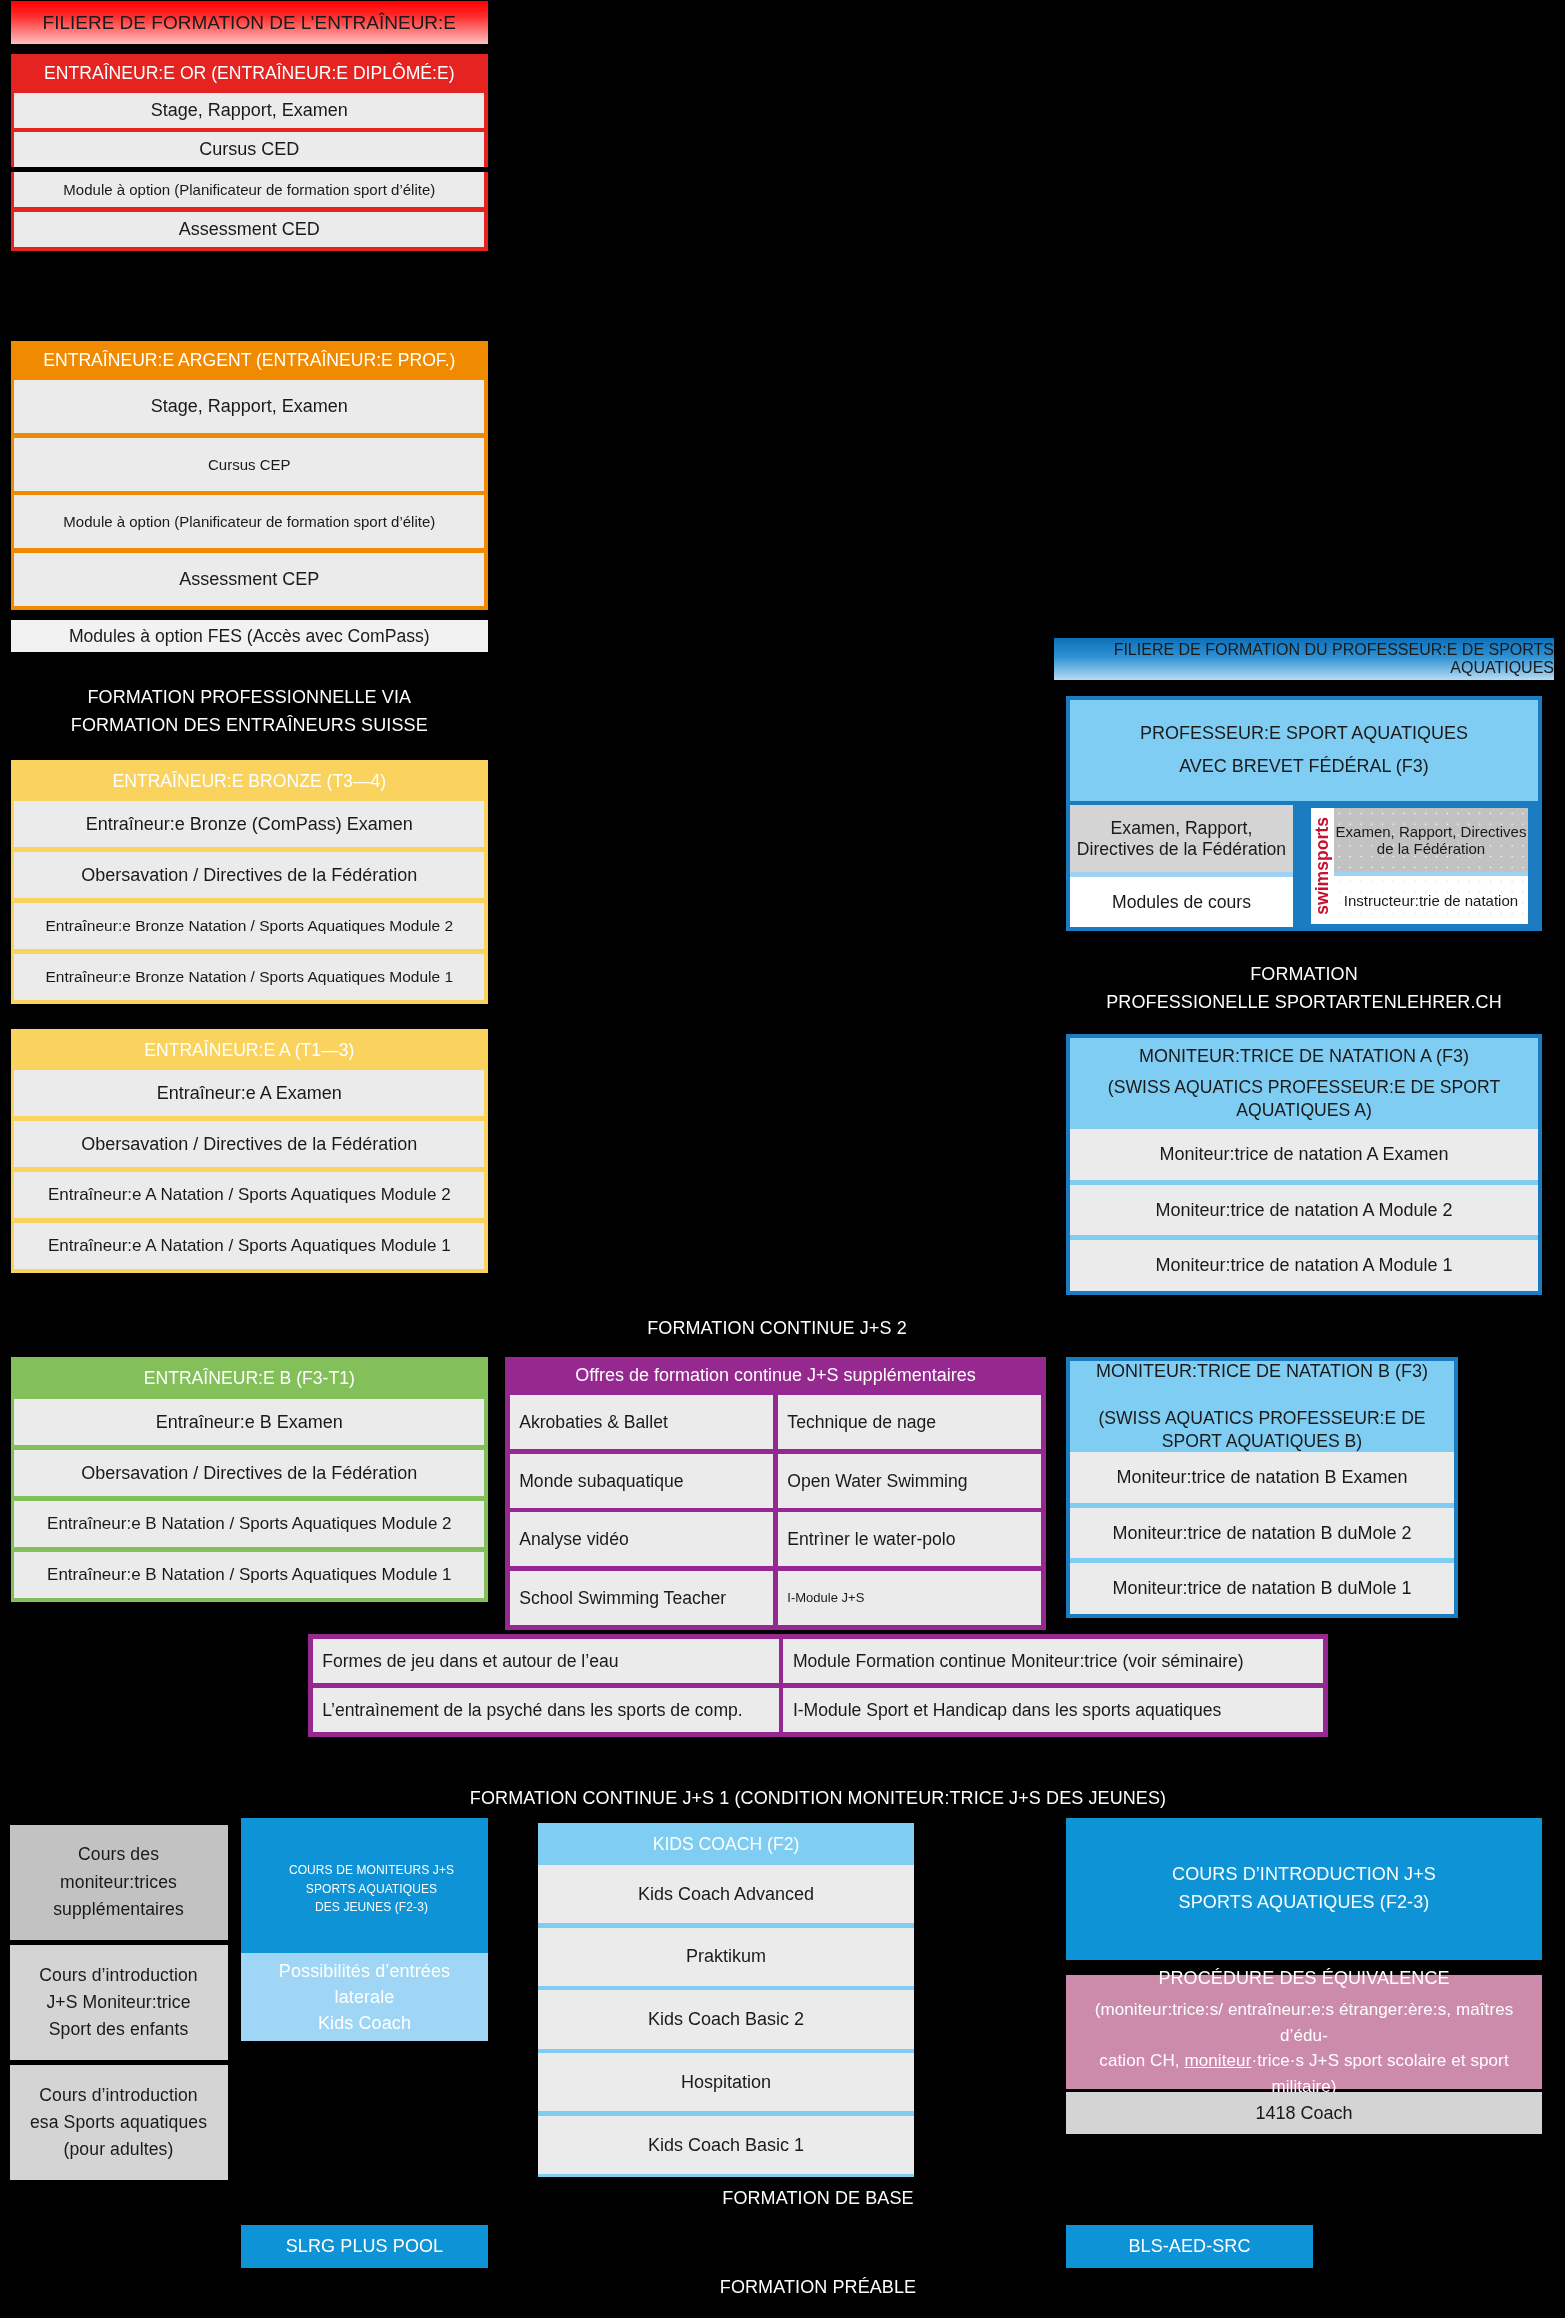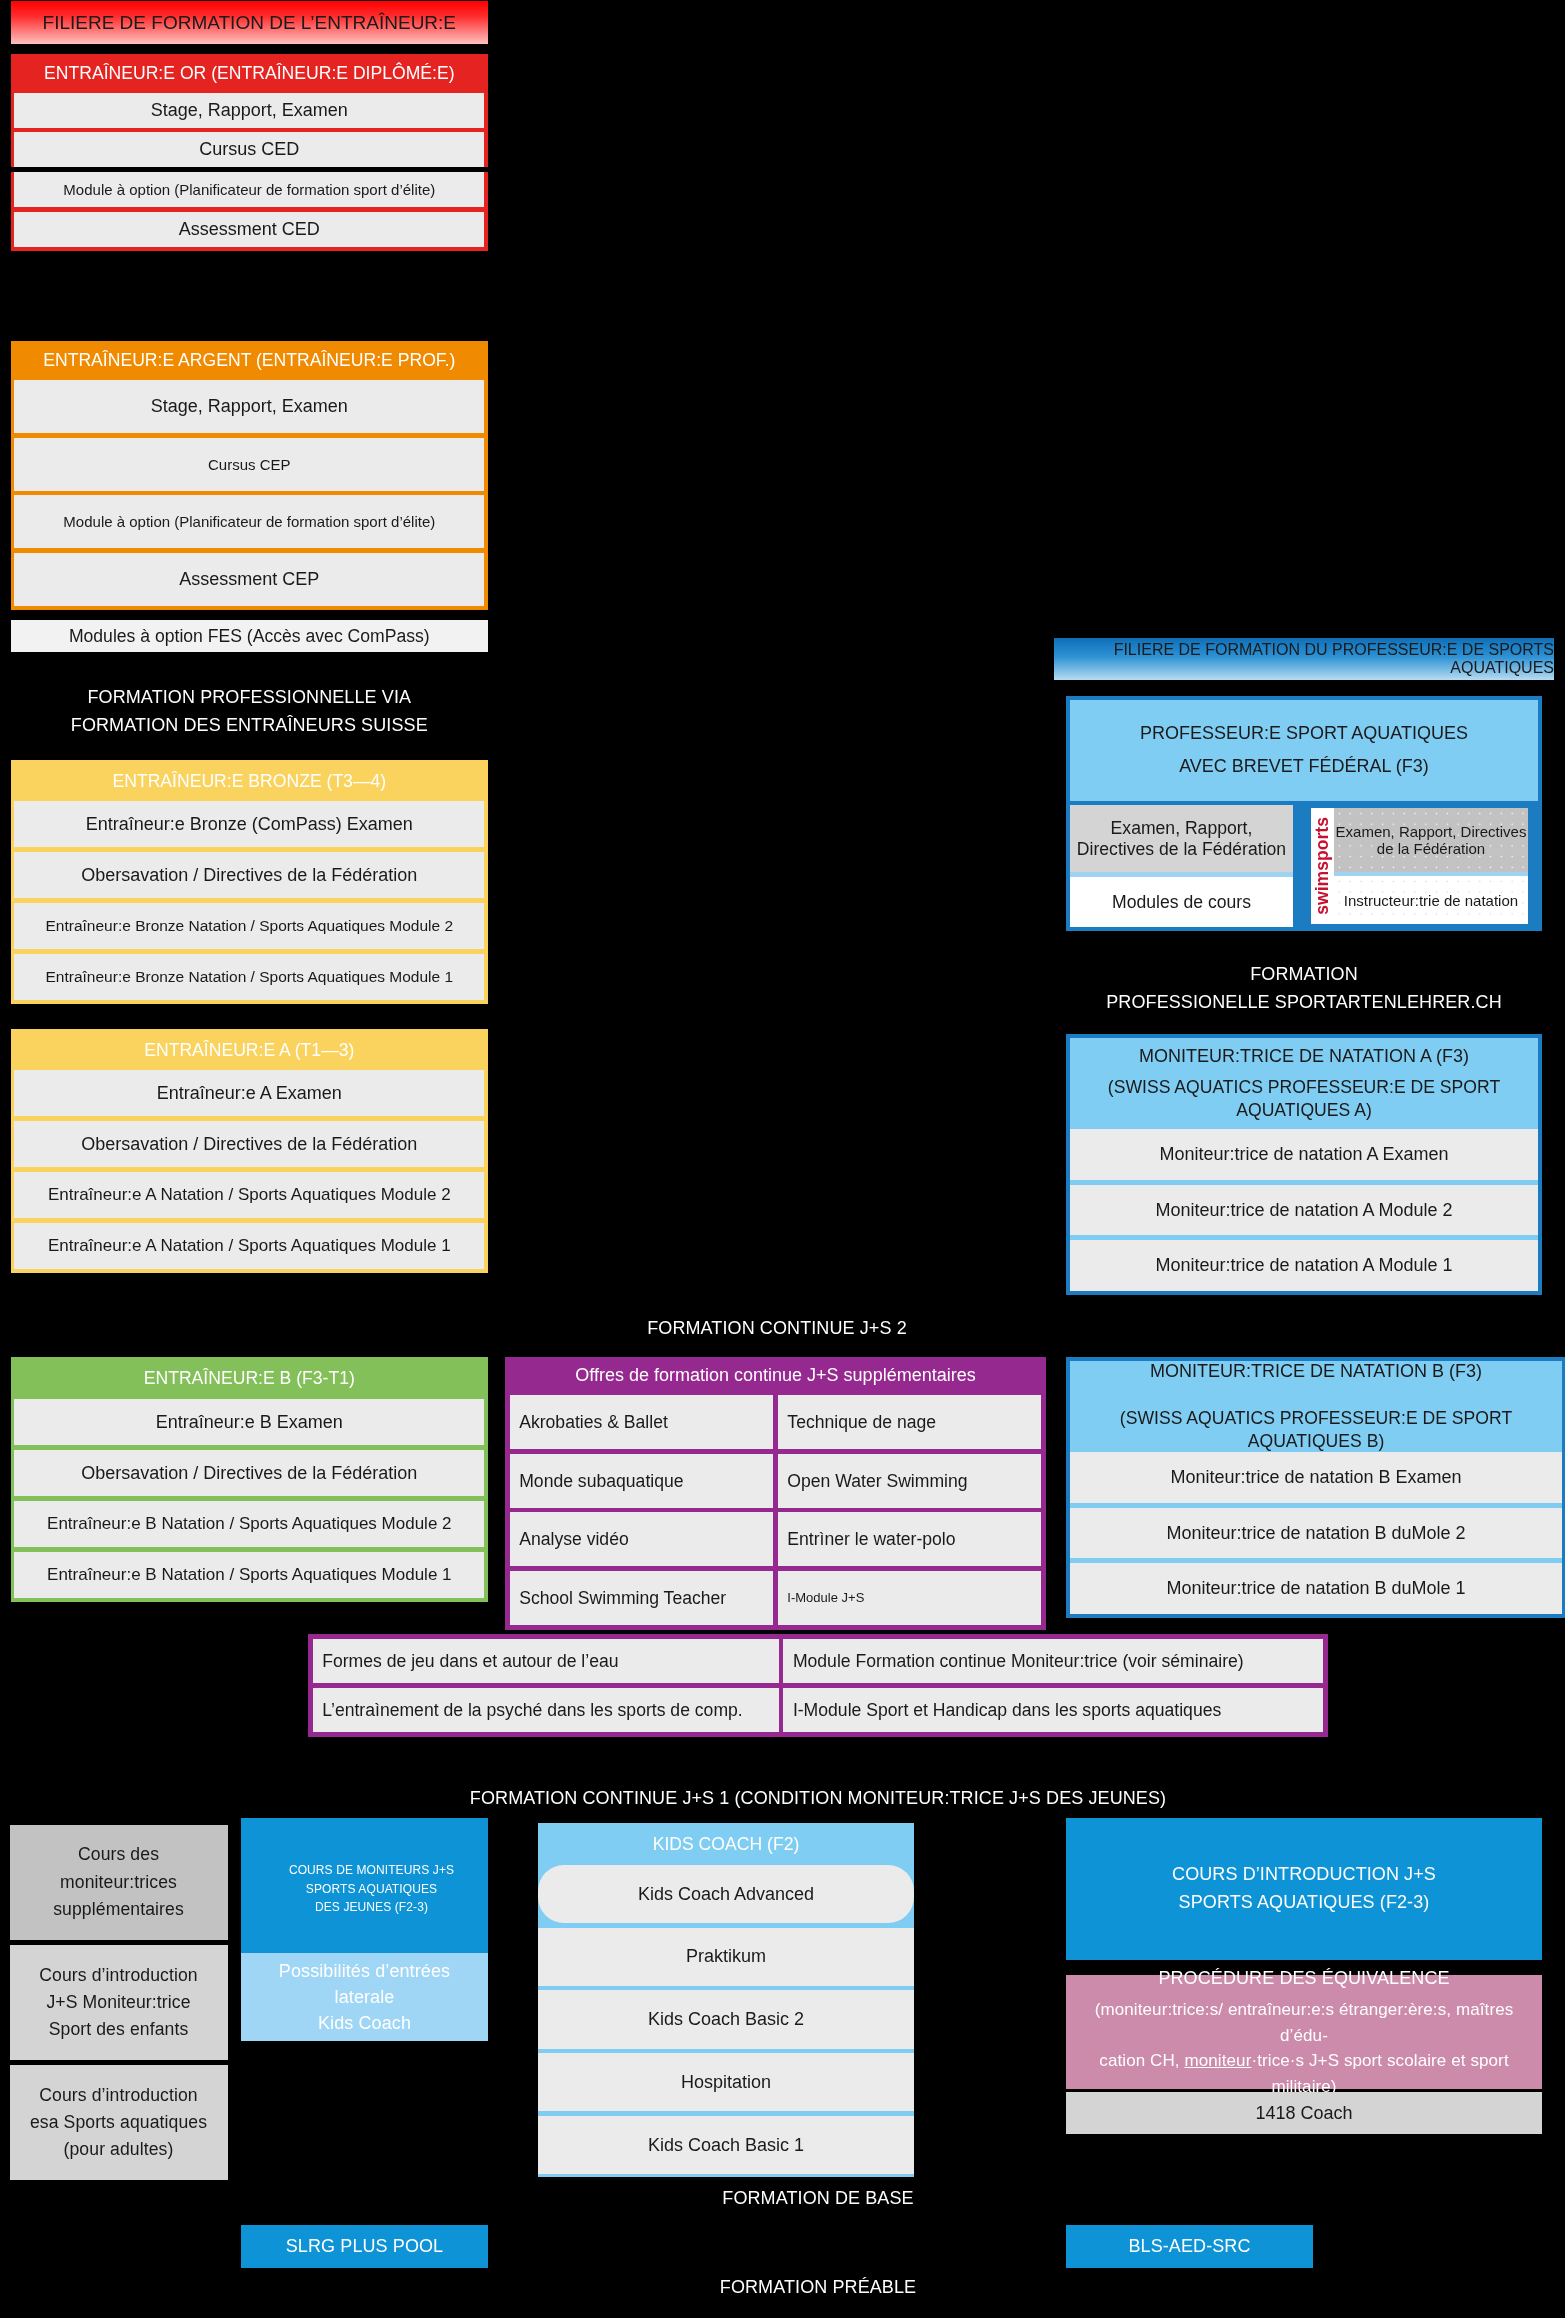--- a/index.html
+++ b/index.html
@@ -280,21 +280,21 @@
       <div class="row" style="font-size:18px; flex:1;">
         <span>Moniteur:trice de natation A Module 2</span>
       </div>
       <div style="flex:0 0 4.7px; background:#7fcdf2;"></div>
       <div class="row" style="font-size:18px; flex:1;">
         <span>Moniteur:trice de natation A Module 1</span>
       </div>
     </div>
   </div>
 
-  <div class="abs box-blue" style="left:1066px; top:1357px; width:500px; height:261px;">
+  <div class="abs box-blue" style="left:1066px; top:1357px; width:392px; height:261px;">
     <div class="hdr hdr-dark" style="height:91px; background:#7fcdf2; font-size:18px;">
       <span>MONITEUR:TRICE DE NATATION B (F3)</span>
       <span class="sub" style="margin-top:24px;">(SWISS AQUATICS PROFESSEUR:E DE SPORT AQUATIQUES B)</span>
     </div>
     <div class="stack" style="height:162px;">
       <div class="row" style="font-size:18px; flex:1;">
         <span>Moniteur:trice de natation B Examen</span>
       </div>
       <div style="flex:0 0 4.7px; background:#7fcdf2;"></div>
       <div class="row" style="font-size:18px; flex:1;">
@@ -394,21 +394,21 @@
     <span>Possibilités d’entrées</span>
     <span>laterale</span>
     <span>Kids Coach</span>
   </div>
 
   <div class="abs" style="left:538px; top:1823px; width:376px; height:354px; background:#7fcdf2; padding:0 0 3.4px 0;">
     <div class="hdr" style="height:42px; font-size:17.6px; background:#7fcdf2;">
       <span>KIDS COACH (F2)</span>
     </div>
     <div class="stack" style="height:309px;">
-      <div class="row" style="font-size:18px; flex:1;border-radius:26px;">
+      <div class="row" style="font-size:18px; flex:1;">
         <span>Kids Coach Advanced</span>
         </div>
       <div style="flex:0 0 4.7px; background:#7fcdf2;"></div>
       <div class="row" style="font-size:18px; flex:1;">
         <span>Praktikum</span>
         </div>
       <div style="flex:0 0 4.7px; background:#7fcdf2;"></div>
       <div class="row" style="font-size:18px; flex:1;">
         <span>Kids Coach Basic 2</span>
         </div>

